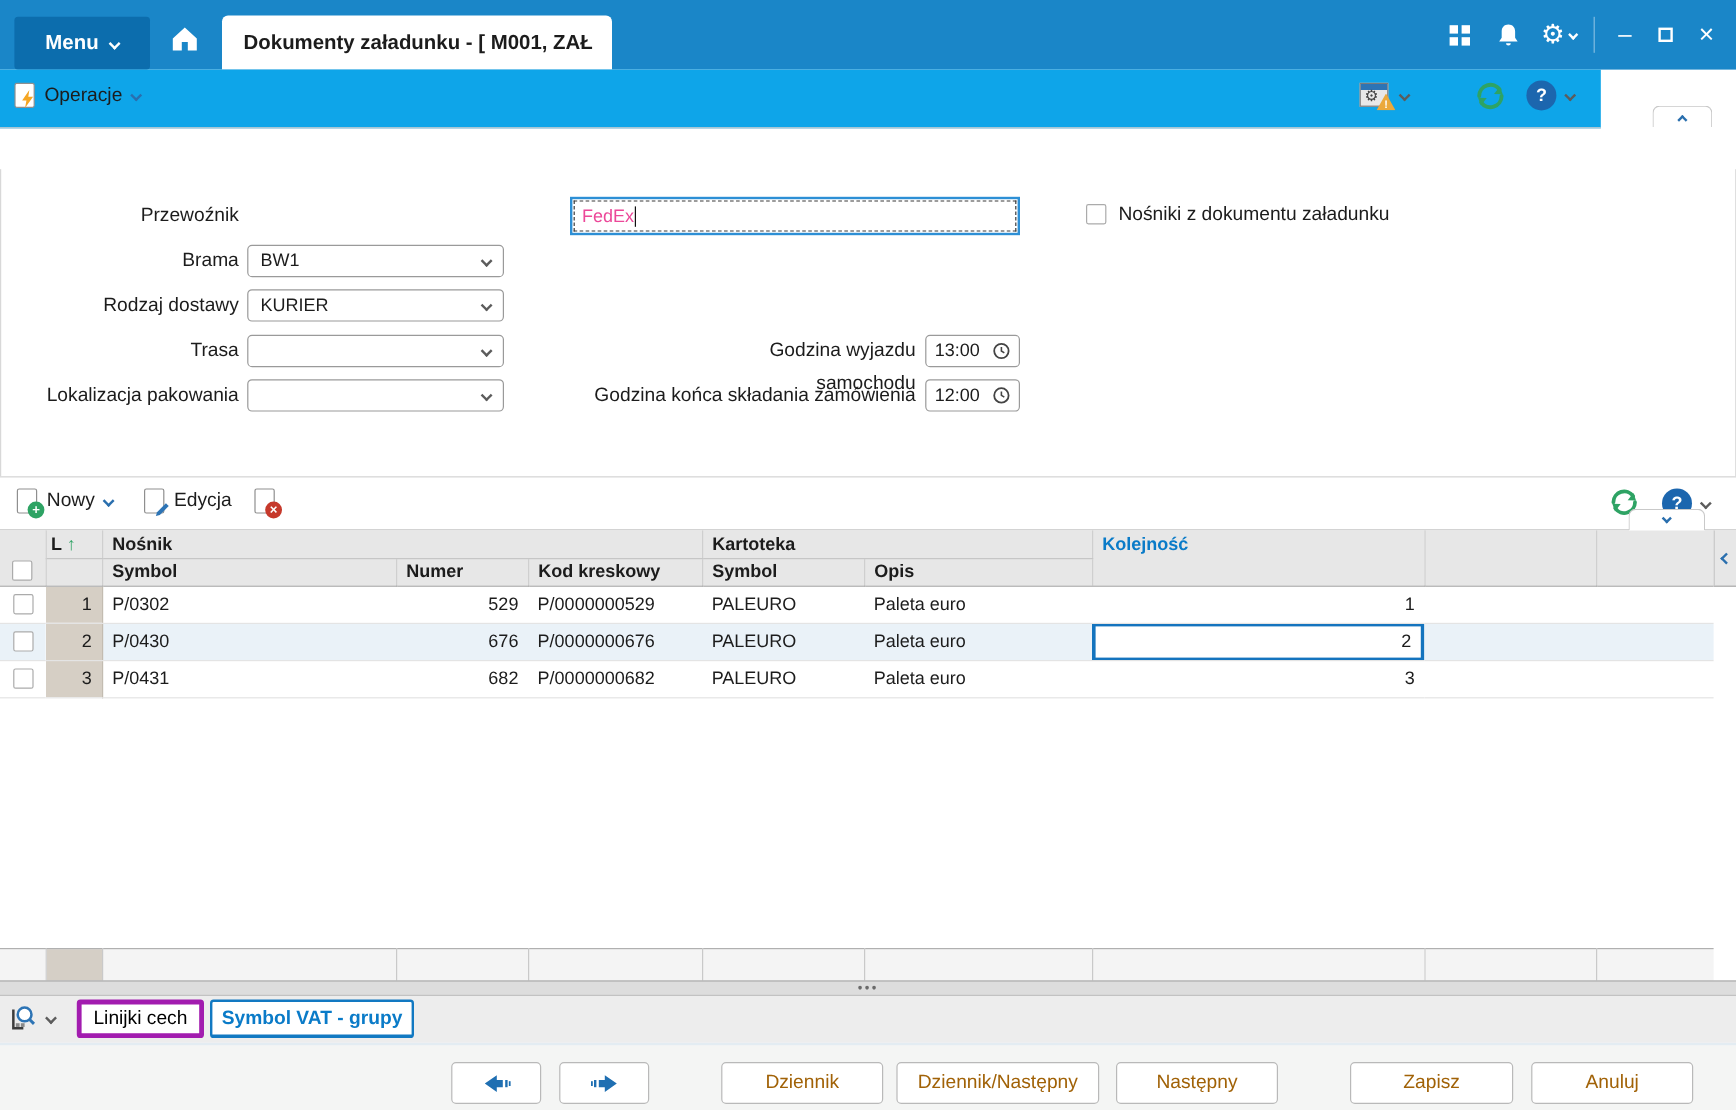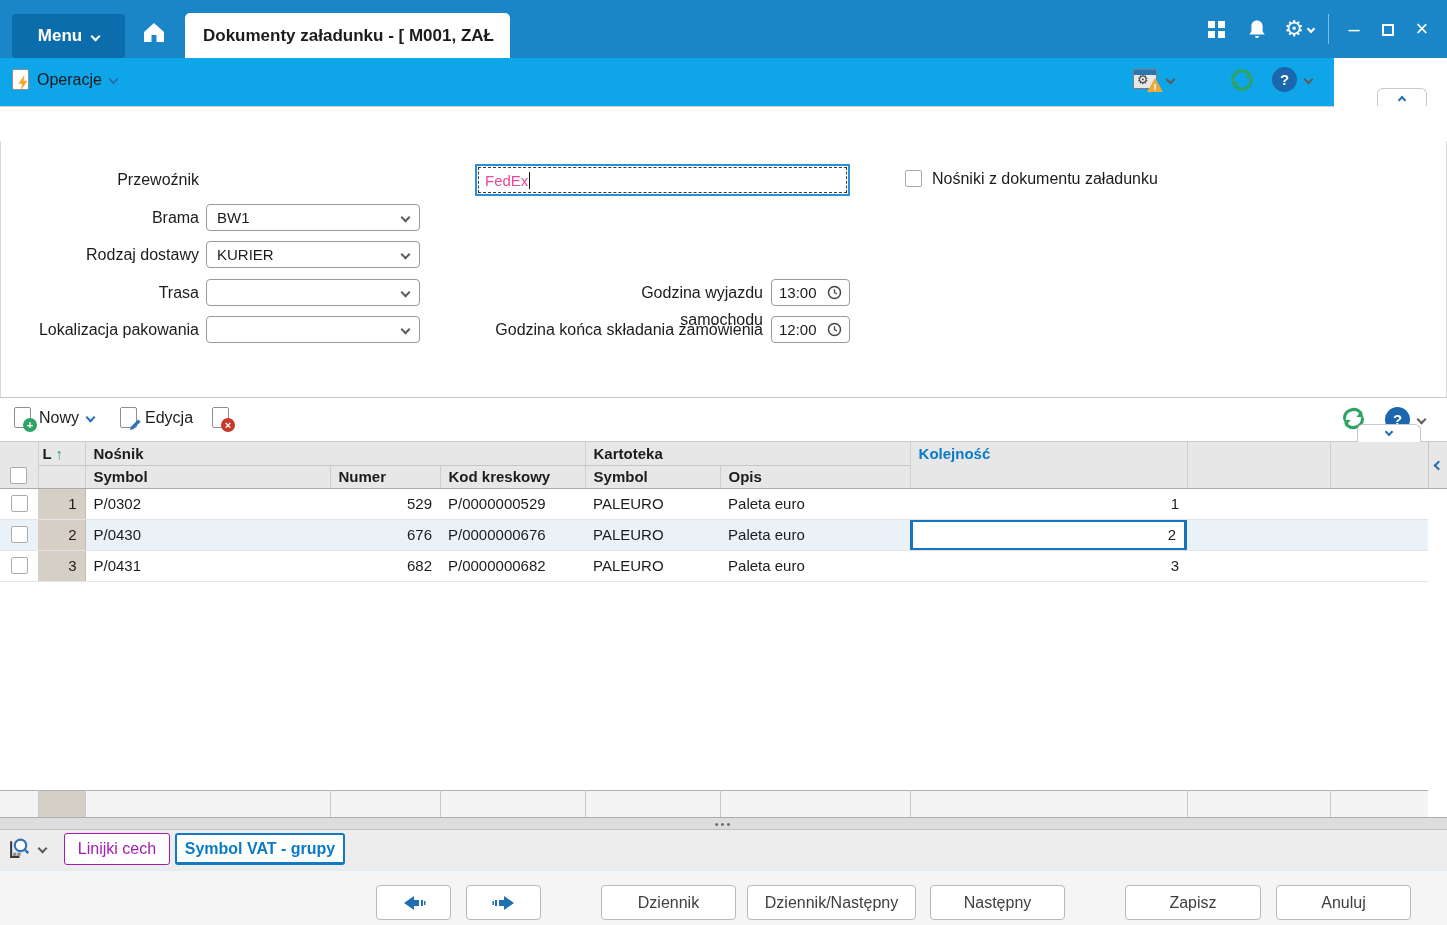--- a/index.html
+++ b/index.html
@@ -91,28 +91,28 @@
   .ftable td.rownum{background:#D5CFC6;}
   .colstrip{position:absolute;left:1428px;top:44px;width:19px;height:47px;background:#E7E7E7;
     border-left:1px solid #C6C6C6;border-bottom:1px solid #ABABAB;display:flex;align-items:center;justify-content:center;cursor:pointer;}
 
   
   .splitter{left:0;top:817px;width:1447px;height:13px;background:#DDDDDD;border-top:1px solid #ADADAD;border-bottom:1px solid #C2C2C2;
     display:flex;align-items:center;justify-content:center;color:#6a6a6a;font-size:11px;letter-spacing:2px;cursor:row-resize;}
 
   
   .bottomtabs{left:0;top:830px;width:1447px;height:39px;background:#EDEDED;}
-  .btab{position:absolute;top:3px;height:32px;background:#fff;border:1px solid #a21caf;border-radius:3px;
-    display:flex;align-items:center;justify-content:center;font-size:16px;color:#a21caf;cursor:pointer;}
+  .btab{position:absolute;top:3px;height:32px;background:#fff;border:4px solid #a21caf;border-radius:3px;
+    display:flex;align-items:center;justify-content:center;font-size:16px;color:#000000;cursor:pointer;}
   .btab.active{border:2px solid #1279C2;border-bottom-width:3px;color:#0A7BC8;font-weight:bold;}
 
   
   .footerbar{left:0;top:869px;width:1447px;height:56px;background:#F4F5F4;border-top:2px solid #E3ECF2;}
   .fbtn{position:absolute;top:14px;height:35px;background:#fff;border:1px solid #B9B9B9;border-radius:4px;
-    display:flex;align-items:center;justify-content:center;font-size:16px;color:#404040;cursor:pointer;}
+    display:flex;align-items:center;justify-content:center;font-size:16px;color:#a16207;cursor:pointer;}
 </style>
 </head>
 <body>
 
 <div class="app">
 
   <div class="abs titlebar">
     <div class="abs menu-btn">
       <span>Menu</span>
       <span class="chev down white"></span>

